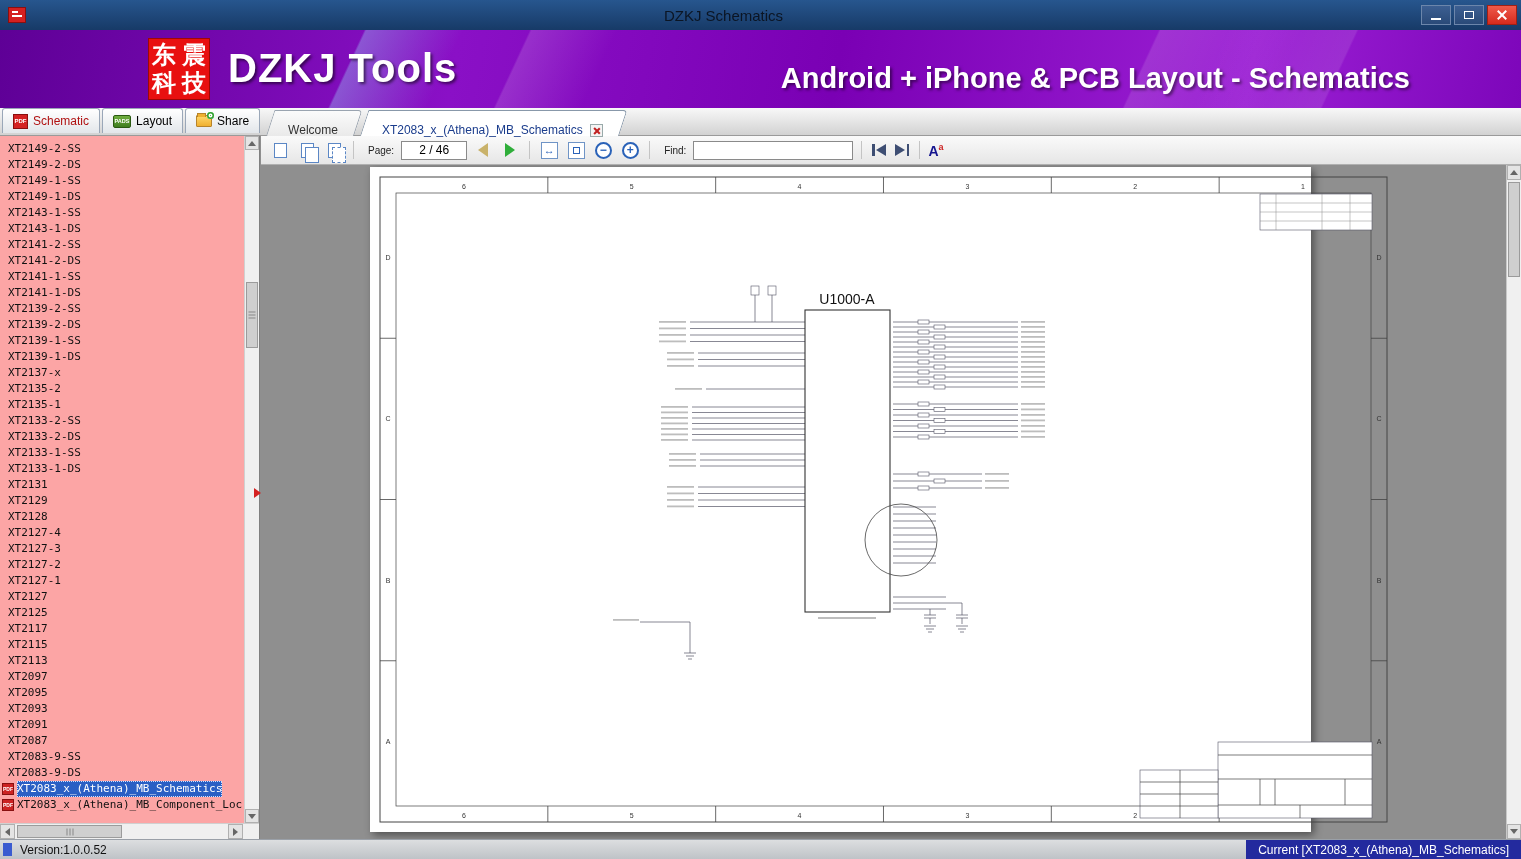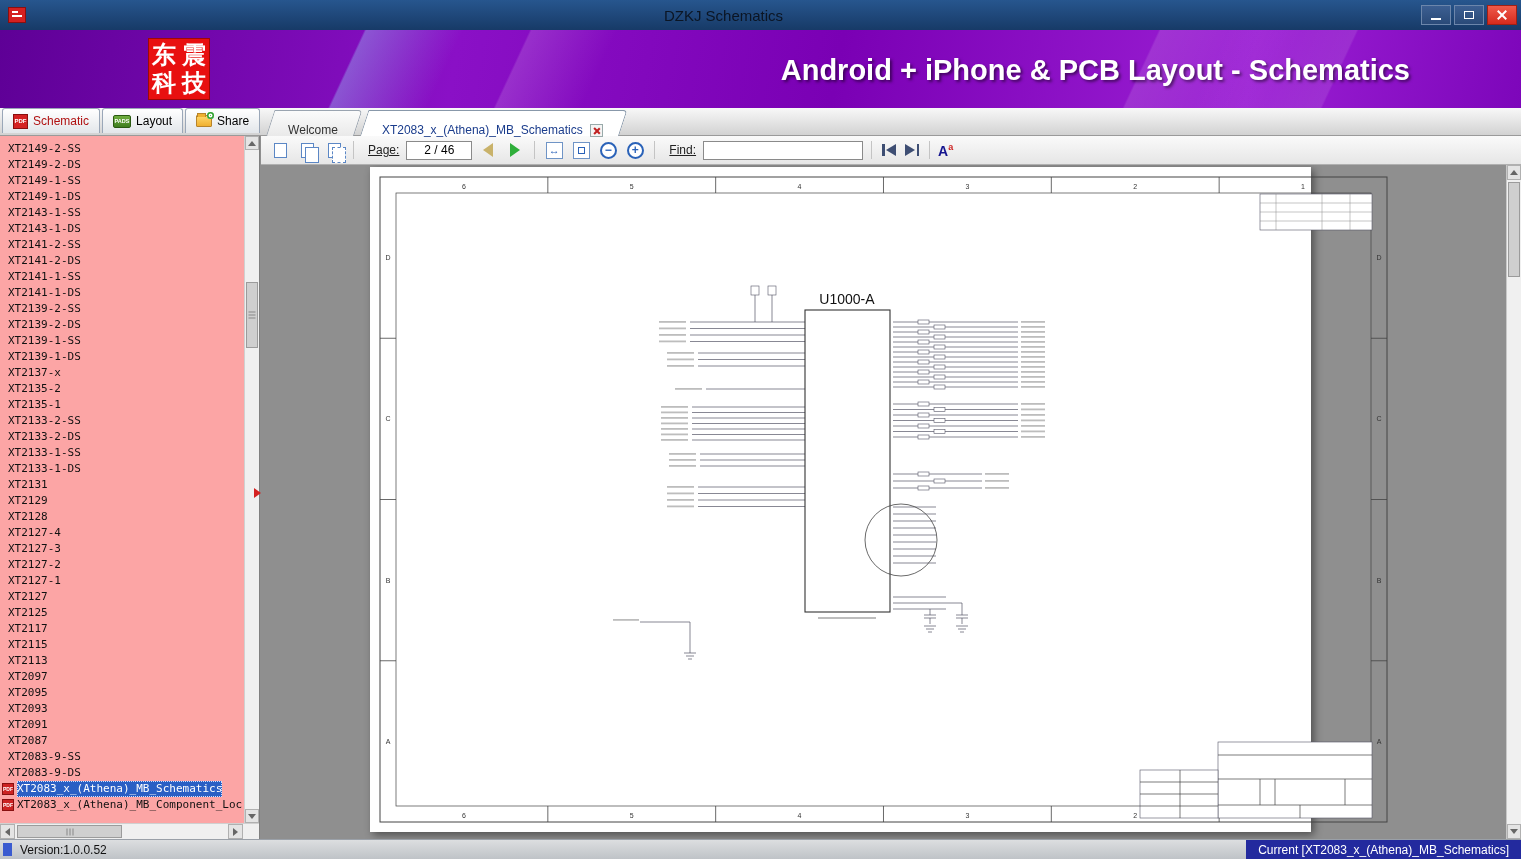--- a/index.html
+++ b/index.html
@@ -31,21 +31,21 @@
   .banner::before { content:''; position:absolute; inset:0; background:
     linear-gradient(115deg, transparent 330px, rgba(160,220,255,.35) 332px, transparent 420px),
     linear-gradient(115deg, transparent 480px, rgba(255,255,255,.14) 482px, transparent 560px),
     linear-gradient(295deg, transparent 180px, rgba(255,255,255,.10) 182px, transparent 300px),
     linear-gradient(115deg, transparent 1050px, rgba(255,255,255,.12) 1052px, transparent 1180px); }
   .logo { position:absolute; left:148px; top:8px; width:62px; height:62px; background:#e81010;
     border:1px solid #9c0808; display:flex; flex-wrap:wrap; align-content:center; z-index:2; }
   .logo span { width:50%; text-align:center; color:#fff; font-weight:bold; font-size:24px; line-height:28px; }
   .app-name { position:absolute; left:228px; top:16px; font-size:40px; font-weight:bold; color:#fff;
     letter-spacing:1px; text-shadow:2px 2px 3px rgba(0,0,0,.55); z-index:2; }
-  .tagline { position:absolute; right:111px; top:24px; font-size:29px; font-weight:bold; color:#fff;
+  .tagline { position:absolute; right:111px; top:32px; font-size:29px; font-weight:bold; color:#fff;
     text-shadow:2px 2px 3px rgba(0,0,0,.5); z-index:2; }
 
   
   .tabstrip { position:absolute; top:108px; left:0; right:0; height:28px;
     background:linear-gradient(#f8f8f8,#d2d2d2); border-bottom:1px solid #9a9a9a;
     display:flex; align-items:flex-start; padding-left:2px; }
   .ttab { height:25px; display:flex; align-items:center; gap:5px; padding:0 10px; margin-right:2px;
     border:1px solid #9aa7b8; border-bottom:none; border-radius:3px 3px 0 0;
     background:linear-gradient(#ffffff,#e2e6ea); font-size:12px; cursor:pointer; }
   .ttab .lbl-red { color:#b01010; }
@@ -94,21 +94,21 @@
   .tri.right { border-left:5px solid #666; border-right:0; }
   .sthumb { position:absolute; background:#cfcfcf; border:1px solid #9b9b9b; cursor:pointer; }
   .grip { position:absolute; left:50%; top:50%; transform:translate(-50%,-50%); width:7px; height:7px;
     background:linear-gradient(#888,#888) 0 0/7px 1px no-repeat, linear-gradient(#888,#888) 0 3px/7px 1px no-repeat, linear-gradient(#888,#888) 0 6px/7px 1px no-repeat; }
   .griph { width:7px; height:7px; background:linear-gradient(90deg,#888,#888) 0 0/1px 7px no-repeat, linear-gradient(90deg,#888,#888) 3px 0/1px 7px no-repeat, linear-gradient(90deg,#888,#888) 6px 0/1px 7px no-repeat; }
 
   
   .main { position:absolute; top:136px; left:261px; right:0; bottom:20px; }
   .toolbar { position:absolute; top:0; left:0; right:0; height:29px; background:linear-gradient(#fafafa,#e6e6e6);
     border-bottom:1px solid #b0b0b0; display:flex; align-items:center; padding:0 8px; gap:5px; }
-  .tb-label { font-size:12px; color:#222; margin:0 2px 0 6px;text-decoration:underline; }
+  .tb-label { font-size:10px; color:#222; margin:0 2px 0 6px; }
   .tb-input { height:19px; border:1px solid #8a8a8a; background:#fff; font-size:12px; padding:0 8px; font-family:inherit; }
   .pageic { width:13px; height:15px; border:1px solid #5b87c5; background:#fff; position:relative; }
   .pageic.double::after { content:''; position:absolute; left:3px; top:3px; width:12px; height:14px; border:1px solid #5b87c5; background:#fff; }
   .pageic.double.dash::after { border-style:dashed; }
   .tbtn { width:22px; height:22px; display:flex; align-items:center; justify-content:center; cursor:pointer; }
   .tri-prev { width:0; height:0; border:7px solid transparent; border-right:10px solid #c9b26a; border-left:0; }
   .tri-next { width:0; height:0; border:7px solid transparent; border-left:10px solid #2fae3a; border-right:0; }
   .boxic { width:17px; height:17px; border:1px solid #6f94c6; background:#fff; color:#2a62b8; font-size:11px;
     display:flex; align-items:center; justify-content:center; font-weight:bold; }
   .boxic .inner-sq { width:7px; height:7px; border:1.5px solid #2a62b8; }
@@ -155,20 +155,21 @@
   </div>
 </div>
 
 <div class="banner">
   <div class="logo">
     <span>东</span>
     <span>震</span>
     <span>科</span>
     <span>技</span>
   </div>
+  <div class="app-name">DZKJ Tools</div>
   <div class="tagline">Android + iPhone &amp; PCB Layout - Schematics</div>
 </div>
 
 <div class="tabstrip">
   <div class="ttab">
     <span class="pdf-ic">PDF</span>
     <span class="lbl-red">Schematic</span>
   </div>
   <div class="ttab">
     <span class="pads-ic">PADS</span>

